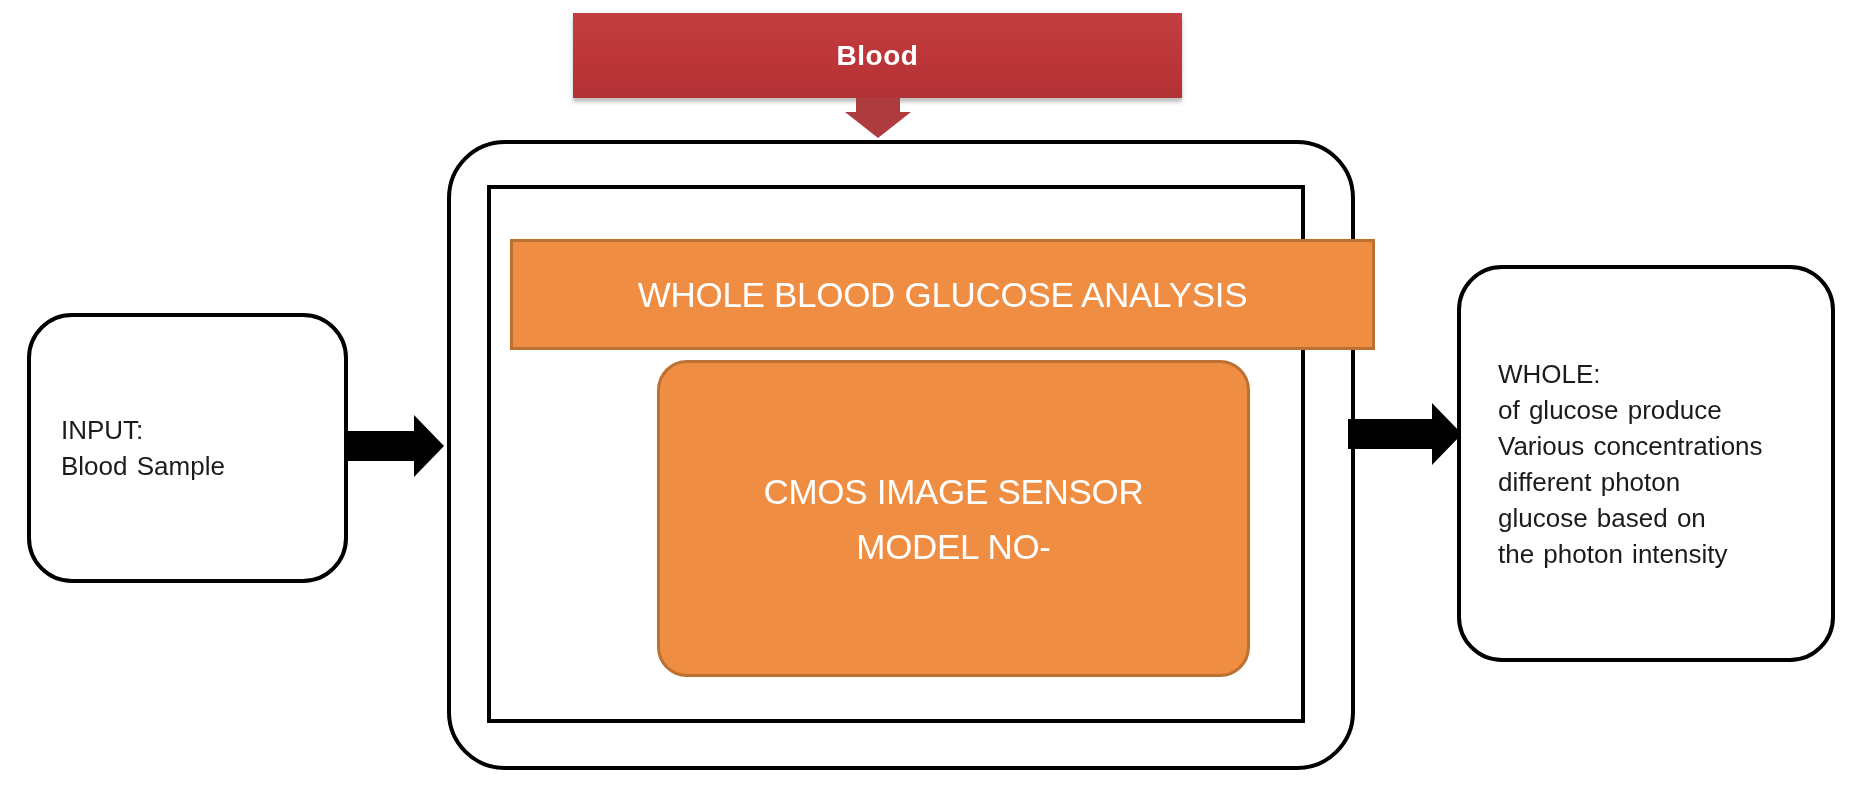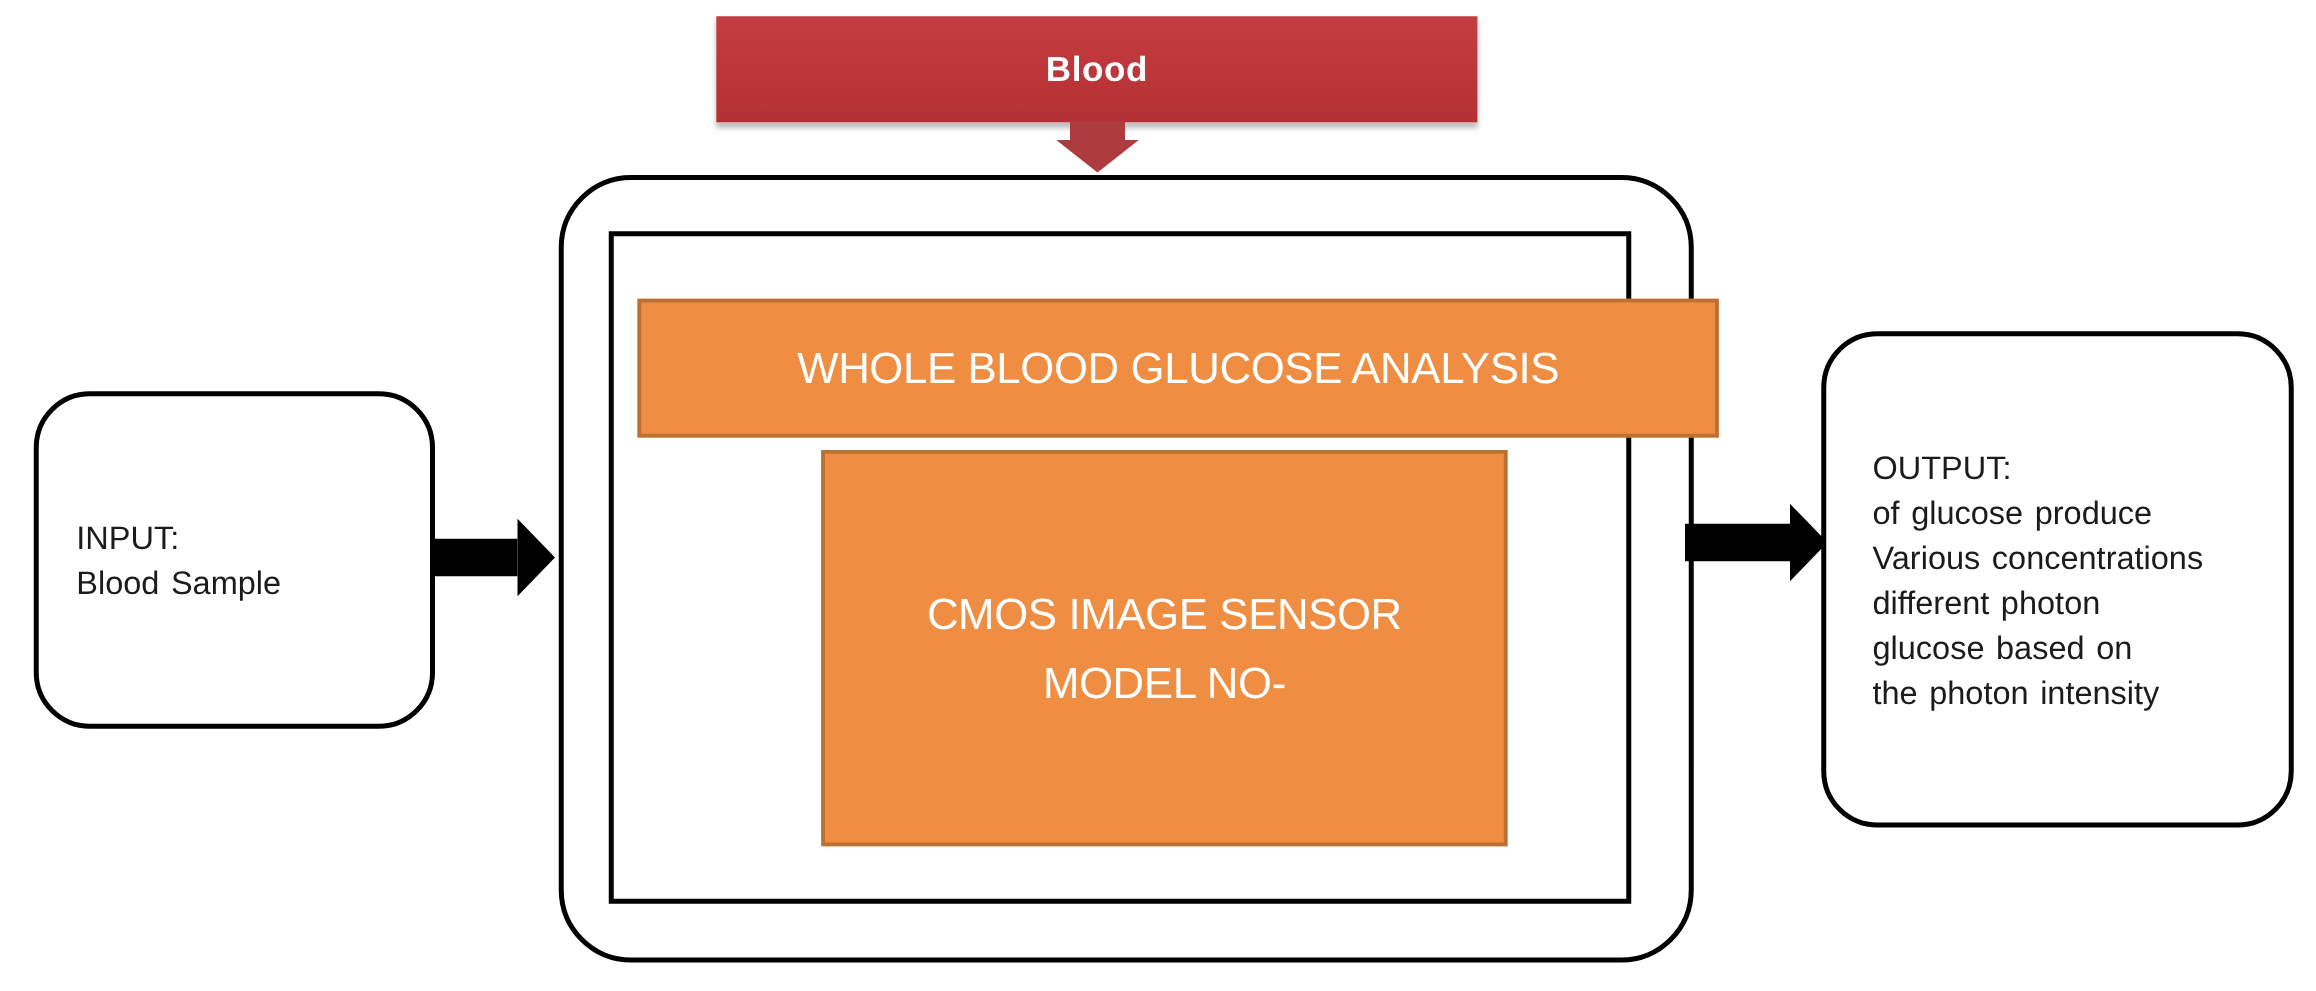--- a/index.html
+++ b/index.html
@@ -75,24 +75,25 @@
   }
   .analysis-box {
     left: 510px; top: 219px;
     width: 865px; height: 111px;
     font-size: 35px;
     letter-spacing: -0.3px;
     margin-top: 20px;
   }
   .sensor-box {
     left: 657px; top: 360px;
-    width: 549px; height: 317px;
+    width: 593px; height: 317px;
     font-size: 35px;
     line-height: 55px;
     letter-spacing: -0.3px;
+    border-radius: 30px;
   }
 
   
   .io-box {
     position: absolute;
     border: 4px solid #000000;
     border-radius: 45px;
     background: #ffffff;
     color: #1b1b1b;
     display: flex; flex-direction: column; justify-content: center;
@@ -152,21 +153,21 @@
     <div>Blood Sample</div>
   </div>
 
   <div class="black-stem input-arrow-stem"></div>
   <div class="black-head input-arrow-head"></div>
 
   <div class="black-stem output-arrow-stem"></div>
   <div class="black-head output-arrow-head"></div>
 
   <div class="io-box output-box">
-    <div>OUTPUT:</div>
+    <div>WHOLE:</div>
     <div>of glucose produce</div>
     <div>Various concentrations</div>
     <div>different photon</div>
     <div>glucose based on</div>
     <div>the photon intensity</div>
   </div>
 
 </div>
 
 </body></html>

